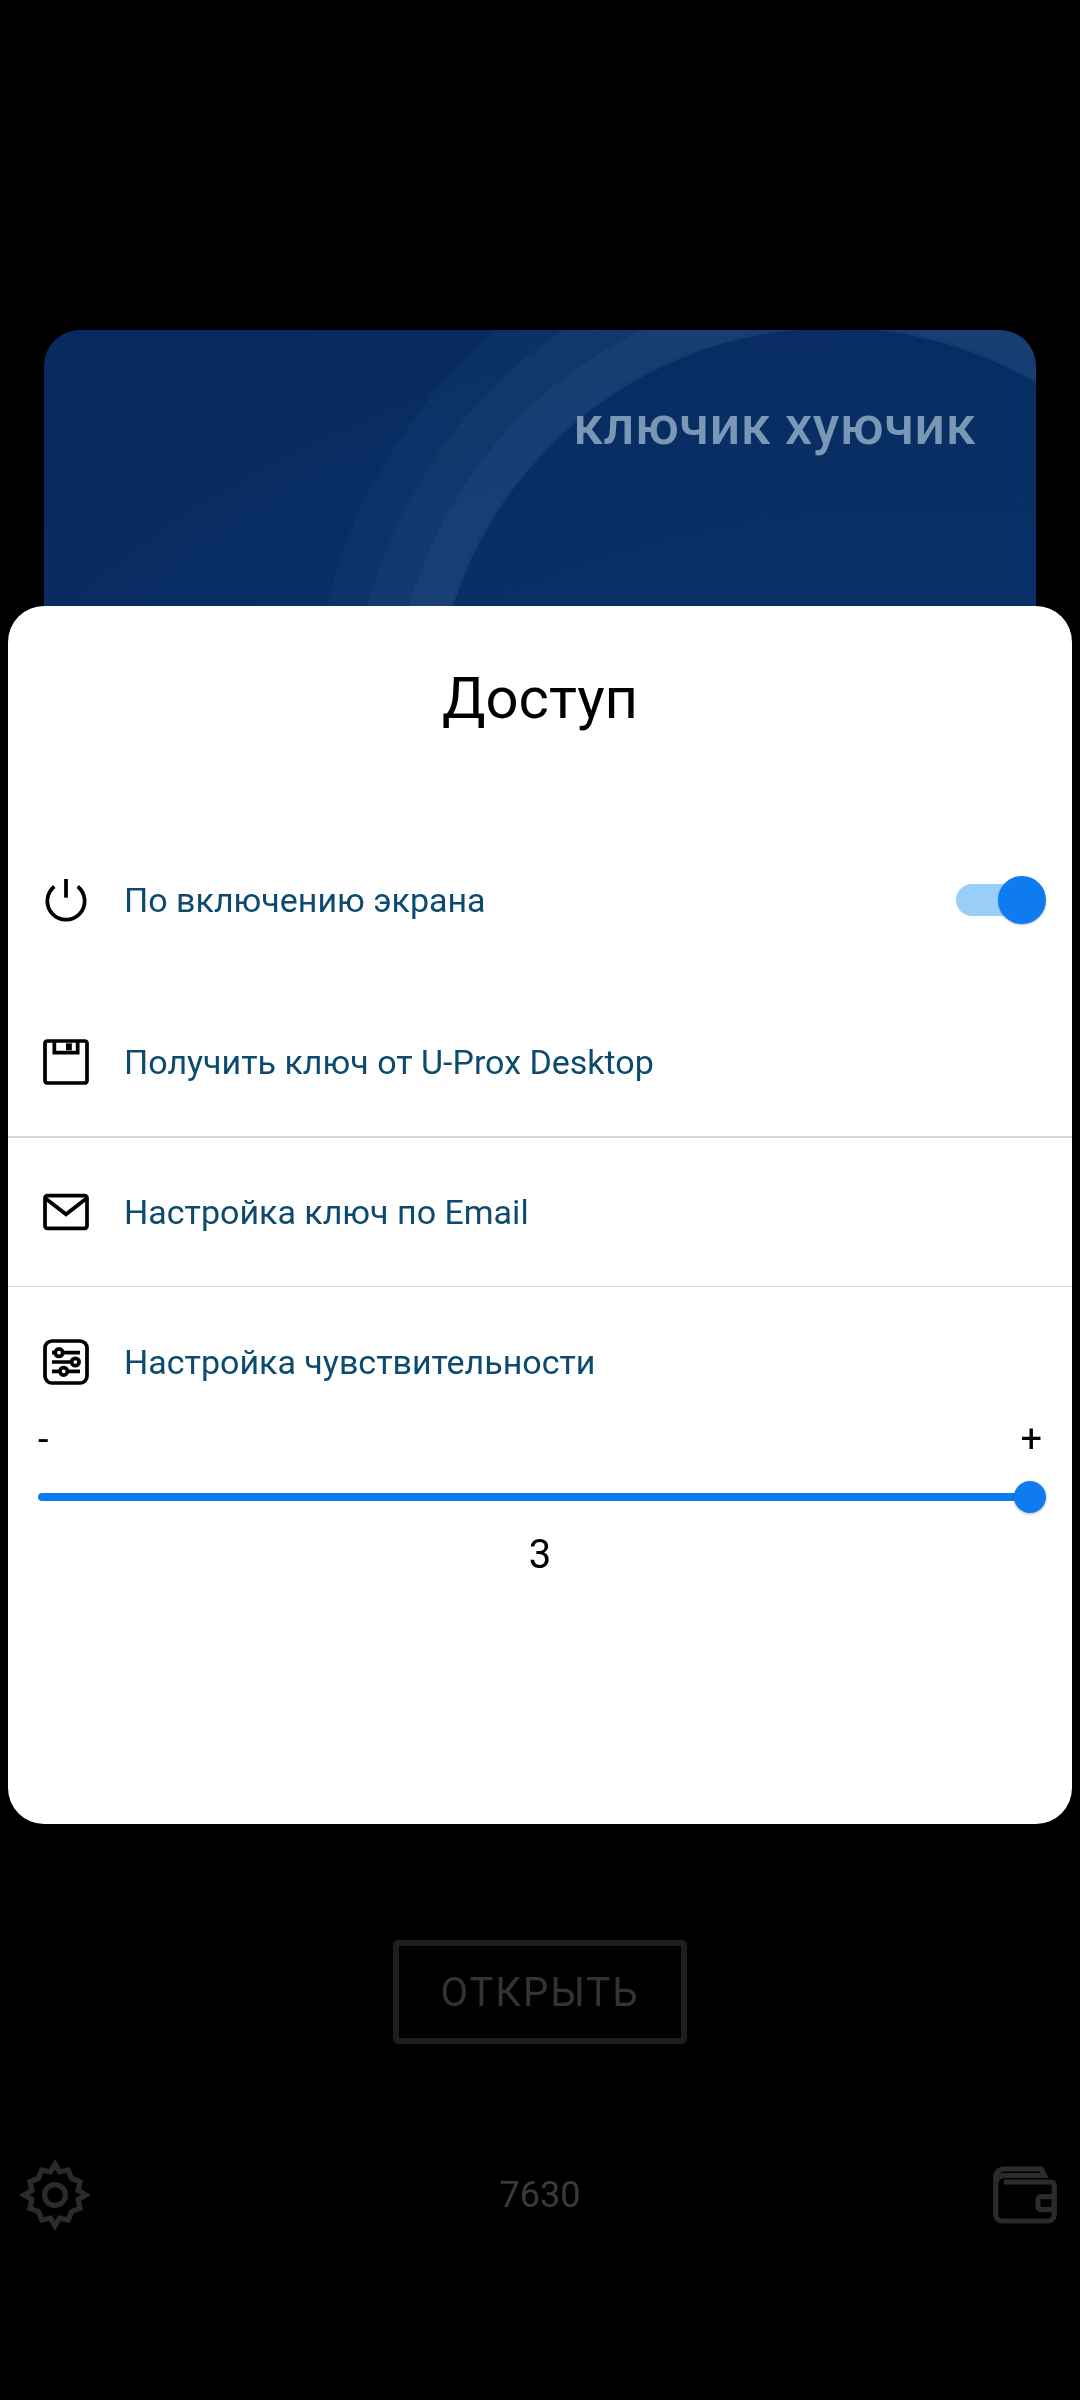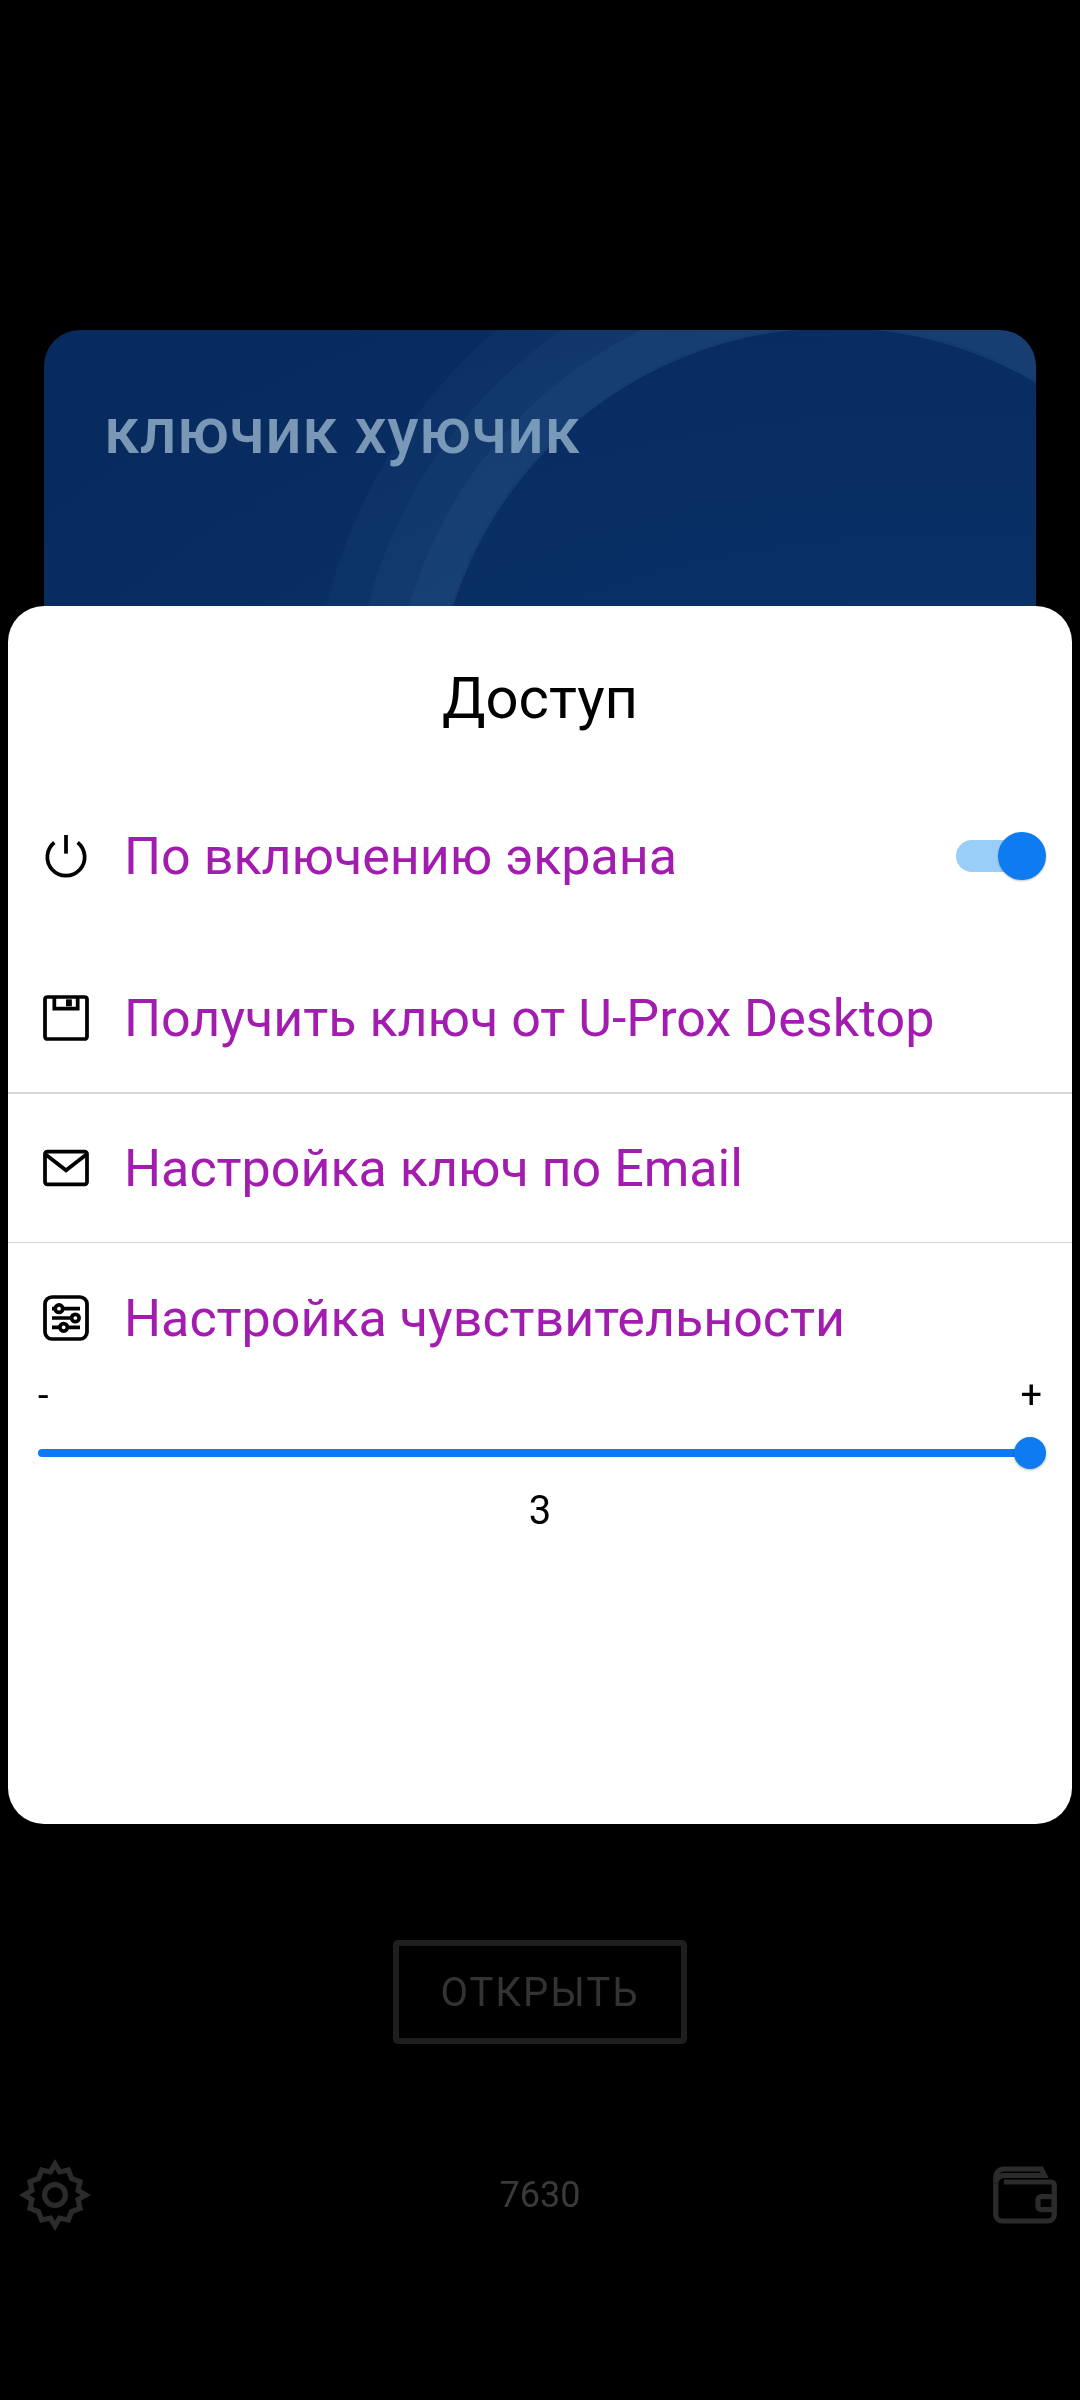--- a/index.html
+++ b/index.html
@@ -24,50 +24,50 @@
     right:-200px; bottom:-260px;
     width:800px; height:800px;
     border-radius:50%;
     border:2px solid rgba(120,170,220,.12);
     box-shadow:
       inset 0 0 0 40px rgba(0,0,0,0),
       0 0 0 40px rgba(120,170,220,.06),
       0 0 0 80px rgba(120,170,220,.05),
       0 0 0 120px rgba(120,170,220,.04);
   }
-  .card-title { font-size: 64px; font-weight: 500; color: #7a97b6; letter-spacing: .5px; }
+  .card-title { font-size: 54px; font-weight: 500; color: #7a97b6; letter-spacing: .5px; text-align: right; }
 
   
   .sheet {
     position: absolute;
     left: 8px; right: 8px;
     top: 606px;
     bottom: 576px;
     background: #fff;
     border-radius: 36px;
     display: flex;
     flex-direction: column;
     overflow: hidden;
   }
   .sheet-title {
     text-align: center;
     font-size: 58px;
     color: #000;
     margin-top: 58px;
-    margin-bottom: 76px;
+    margin-bottom: 120px;
     font-weight: 400;
   }
   .row {
     display: flex;
     align-items: center;
     padding: 0 30px;
     min-height: 96px;
   }
   .row .icon { width: 56px; height: 56px; flex: 0 0 56px; margin-right: 30px; color:#000; }
-  .row .label { font-size: 52px; color: #a21caf; flex: 1 1 auto; }
+  .row .label { font-size: 34px; color: #0c4a6e; flex: 1 1 auto; }
   .divider { height: 1px; background: #d6d6d6; }
 
   .switch {
     width: 86px; height: 48px; position: relative; flex: 0 0 86px;
   }
   .switch .track {
     position: absolute; left: 0; right: 0; top: 8px; height: 32px;
     background: #77bdf5; border-radius: 20px; opacity:.75;
   }
   .switch .thumb {

